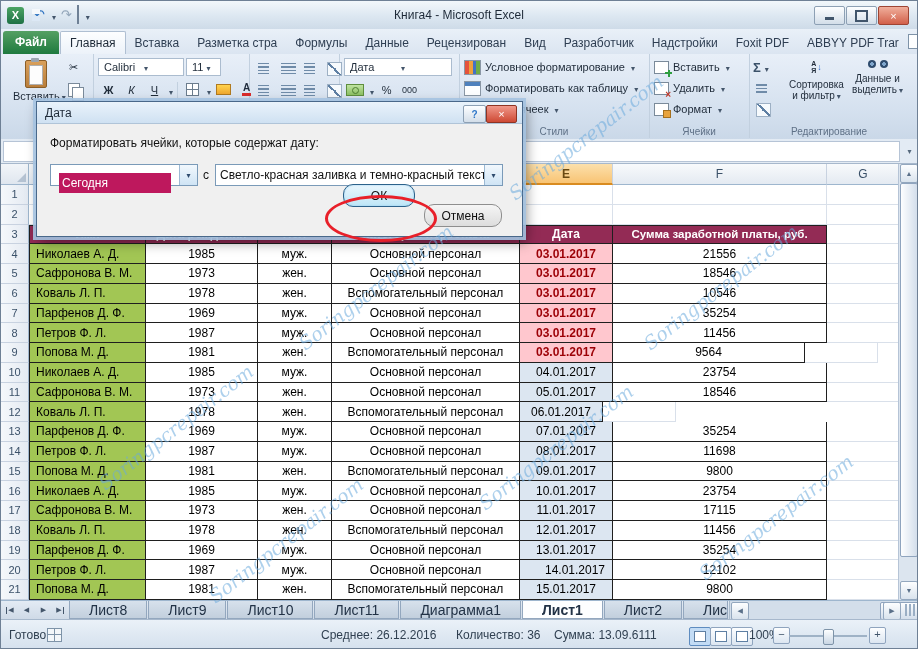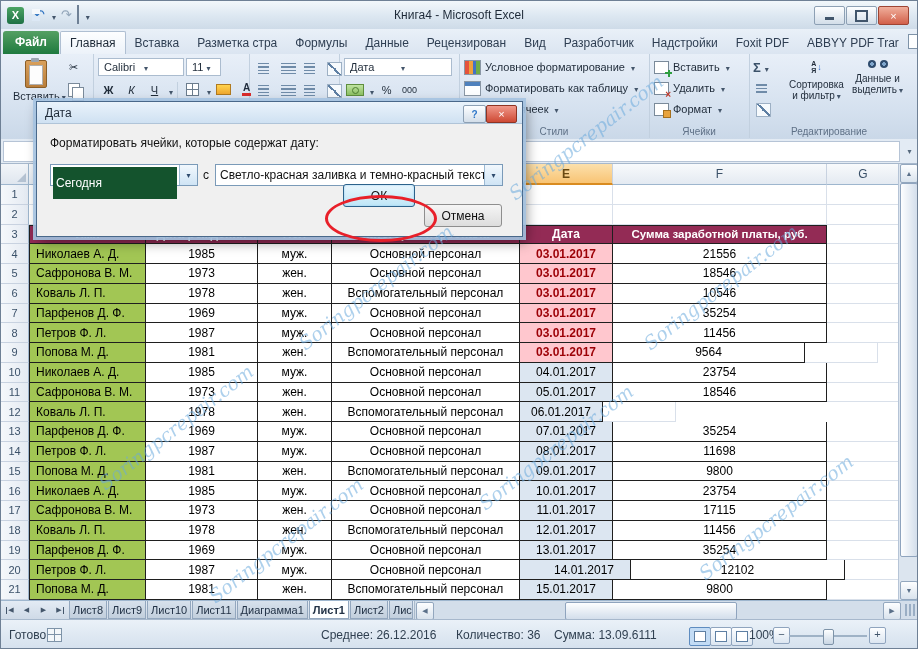--- a/index.html
+++ b/index.html
@@ -124,21 +124,21 @@
   .vsb{position:absolute;left:1px;width:16px;height:17px;border:1px solid #93A7BE;border-radius:2px;
     background:linear-gradient(#FDFEFF,#D9E3ED);display:flex;align-items:center;justify-content:center;font-size:7px;color:#5A7089;}
   .vthumb{position:absolute;left:1px;top:19px;width:16px;height:372px;border:1px solid #8FA4BE;border-radius:2px;
     background:linear-gradient(90deg,#FDFEFF,#D3DEEB);}
   
   .stabs{position:absolute;left:0;top:599px;width:100%;height:19px;background:linear-gradient(#E3EBF4,#CFDAE7);
     display:flex;align-items:stretch;border-top:1px solid #9EB6CE;box-sizing:border-box;}
   .navb{width:17px;display:flex;align-items:center;justify-content:center;font-size:7px;color:#44566B;}
   .navb.first::before,.navb.last::after{content:"";width:1px;height:7px;background:#44566B;margin:0 1px;}
   .navb .tri::after{content:"◀";} .navb.fwd .tri::after{content:"▶";}
-  .stab{padding:0 3px;font-size:11px;color:#223246;display:flex;align-items:center;
+  .stab{padding:0 19px;font-size:14px;color:#223246;display:flex;align-items:center;
     background:linear-gradient(#D7E1EC,#C2CFDD);border:1px solid #93A7BE;border-top:none;margin-right:1px;white-space:nowrap;}
   .stab.active{background:#FDFEFF;font-weight:bold;}
   .stab.cut{max-width:30px;overflow:hidden;padding-right:0;}
   .hscroll{flex:1;position:relative;background:#D3DEEA;border-left:1px solid #A9BACB;}
   .hsb{position:absolute;top:1px;width:16px;height:16px;border:1px solid #93A7BE;border-radius:2px;
     background:linear-gradient(#FDFEFF,#D9E3ED);display:flex;align-items:center;justify-content:center;font-size:7px;color:#5A7089;}
   .hthumb{position:absolute;top:1px;left:150px;width:170px;height:16px;border:1px solid #8FA4BE;border-radius:2px;
     background:linear-gradient(#FDFEFF,#D3DEEB);}
   .hgrip{position:absolute;right:2px;top:3px;width:10px;height:12px;
     background:repeating-linear-gradient(90deg,#9AAEC4 0 2px,transparent 2px 4px);}
@@ -165,28 +165,28 @@
   .dlg-title{position:absolute;left:0;top:0;right:0;height:22px;background:linear-gradient(#EAF3FB,#CFE1F2);
     border-bottom:1px solid #B0C4D8;display:flex;align-items:center;font-size:12px;color:#1E2A38;padding-left:8px;box-sizing:border-box;}
   .dlg-ctrl{position:absolute;top:3px;height:16px;border:1px solid #8DA0B4;border-radius:2px;display:flex;
     align-items:center;justify-content:center;font-size:10px;}
   .dhelp{right:36px;width:21px;background:linear-gradient(#FDFEFF,#D3DEE9);color:#2F77C8;font-weight:bold;}
   .dclose{right:5px;width:29px;background:linear-gradient(#F0988A,#CE4934);border-color:#8E3423;color:#fff;font-size:11px;}
   .dlg-label{position:absolute;left:13px;top:34px;font-size:12px;color:#111;}
   .dcombo{position:absolute;top:62px;height:22px;background:#fff;border:1px solid #7A9AB8;display:flex;align-items:stretch;box-sizing:border-box;}
   .dcombo .txt{flex:1;font-size:12px;display:flex;align-items:center;padding:0 4px;overflow:hidden;white-space:nowrap;color:#111;}
   .dcombo.c1{left:13px;width:148px;}
-  .dcombo.c1 .txt{background:#14532d;color:#fff;margin:2px;padding:16px 3px;}
+  .dcombo.c1 .txt{background:#be185d;color:#fff;margin:8px;padding:10px 3px;}
   .dcombo.c2{left:178px;width:288px;}
   .darr{width:17px;border-left:1px solid #9DBAD4;background:linear-gradient(#F2F8FD,#CFE4F5);
     display:flex;align-items:center;justify-content:center;font-size:8px;color:#2F4C6E;}
   .darr::after{content:"▾";}
   .conj{position:absolute;left:166px;top:66px;font-size:12px;color:#111;}
   .dlg-btns{position:absolute;right:20px;bottom:9px;display:flex;gap:9px;}
-  .dbtn{height:23px;border-radius:3px;font-size:12px;color:#111;font-family:"Liberation Sans",sans-serif;}
+  .dbtn{height:23px;border-radius:10px;font-size:12px;color:#111;font-family:"Liberation Sans",sans-serif;}
   .okbtn{width:72px;border:1px solid #2C628B;background:linear-gradient(#EAF6FD,#BEE6F7);box-shadow:inset 0 0 2px #8CCAEE;}
   .cancelbtn{width:78px;border:1px solid #8E8E8E;background:linear-gradient(#F5F5F5,#DDDDDD);margin-top:20px;}
   .red-oval{position:absolute;left:324px;top:194px;width:106px;height:41px;border:3px solid #E8202A;
     border-radius:50%;z-index:130;pointer-events:none;}
   
   .wm{position:absolute;z-index:115;font-family:"DejaVu Serif",serif;font-style:italic;font-size:19px;
     color:rgba(105,170,220,.55);transform:rotate(-38deg);white-space:nowrap;pointer-events:none;}
 </style>
 </head>
 <body>
@@ -610,21 +610,21 @@
         <div class="cell tbl dateblue" style="width: 93px;">13.01.2017</div>
         <div class="cell tbl" style="width: 214px;">35254</div>
         <div class="cell e" style="width: 73px;"></div>
       </div>
       <div class="grow">
         <div class="gut">20</div>
         <div class="cell tbl name first" style="width: 117px;">Петров Ф. Л.</div>
         <div class="cell tbl" style="width: 112px;">1987</div>
         <div class="cell tbl" style="width: 74px;">муж.</div>
         <div class="cell tbl" style="width: 188px;">Основной персонал</div>
-        <div class="cell tbl dateblue" style="width: 111px; padding-left: 18px;">14.01.2017</div>
+        <div class="cell tbl dateblue" style="width: 93px; padding-left: 18px;">14.01.2017</div>
         <div class="cell tbl" style="width: 214px;">12102</div>
         <div class="cell e" style="width: 73px;"></div>
       </div>
       <div class="grow">
         <div class="gut">21</div>
         <div class="cell tbl name first" style="width: 117px;">Попова М. Д.</div>
         <div class="cell tbl" style="width: 112px;">1981</div>
         <div class="cell tbl" style="width: 74px;">жен.</div>
         <div class="cell tbl" style="width: 188px;">Вспомогательный персонал</div>
         <div class="cell tbl dateblue" style="width: 93px;">15.01.2017</div>

